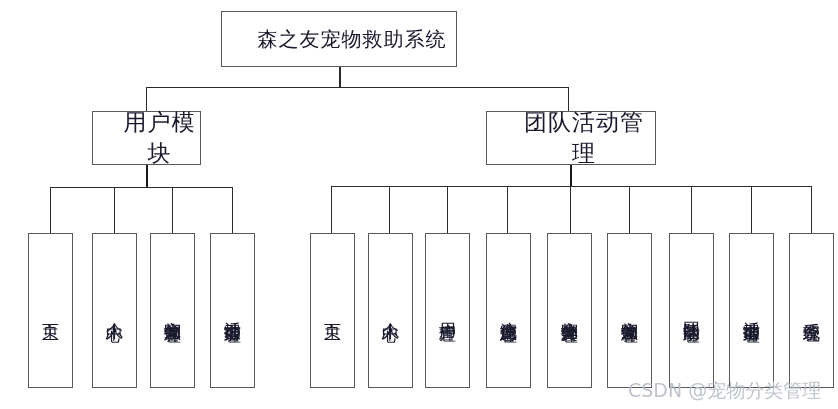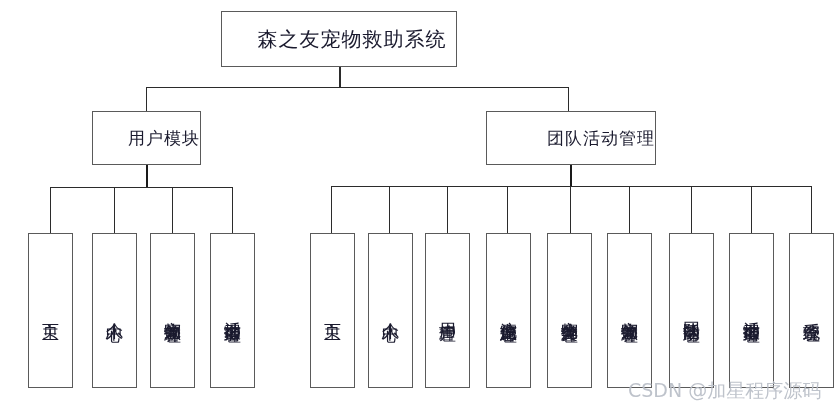--- a/index.html
+++ b/index.html
@@ -29,23 +29,22 @@
     align-items: center;
     justify-content: center;
     text-align: center;
     padding-left: 26px;
   }
   .node.root {
     font-size: 20px;
     letter-spacing: 1px;
   }
   .node.module {
-    font-size: 17px;
+    font-size: 23px;
     letter-spacing: 1px;
-    justify-content: flex-end;
   }
   .node.leaf {
     font-size: 17px;
     writing-mode: vertical-rl;
     text-orientation: upright;
     line-height: 1.22;
     letter-spacing: 1px;
     padding: 4px 0;
   }
   .node.leaf .leaf-text {
@@ -161,15 +160,15 @@
   <div class="node leaf" style="left:669px; top:233px; width:45px; height:155px;">
     <span class="leaf-text">团队活动管理</span>
   </div>
   <div class="node leaf" style="left:729px; top:233px; width:45px; height:155px;">
     <span class="leaf-text">活动报名管理</span>
   </div>
   <div class="node leaf" style="left:789px; top:233px; width:45px; height:155px;">
     <span class="leaf-text">系统管理</span>
   </div>
 
-  <div id="watermark">CSDN @加星程序源码</div>
+  <div id="watermark">CSDN @宠物分类管理</div>
 
 </div>
 
 </body></html>

